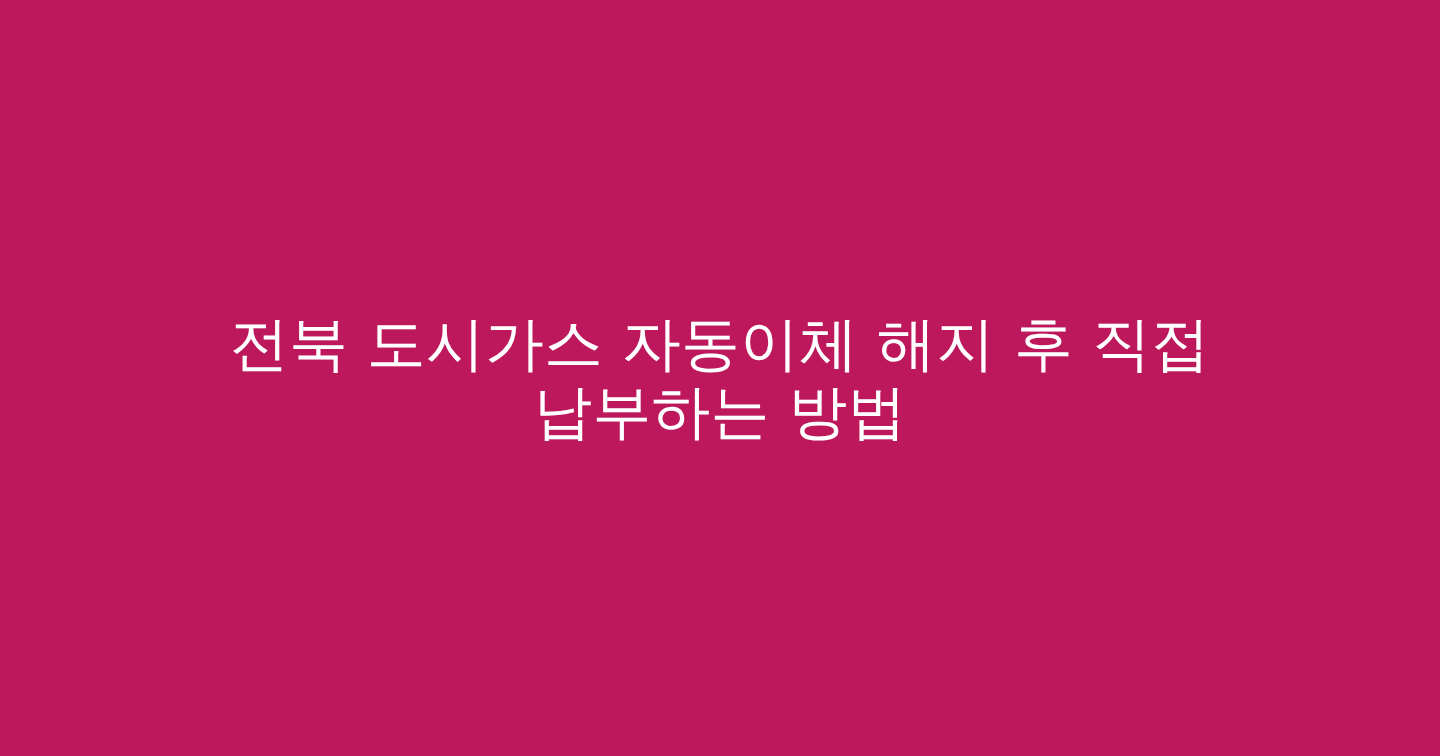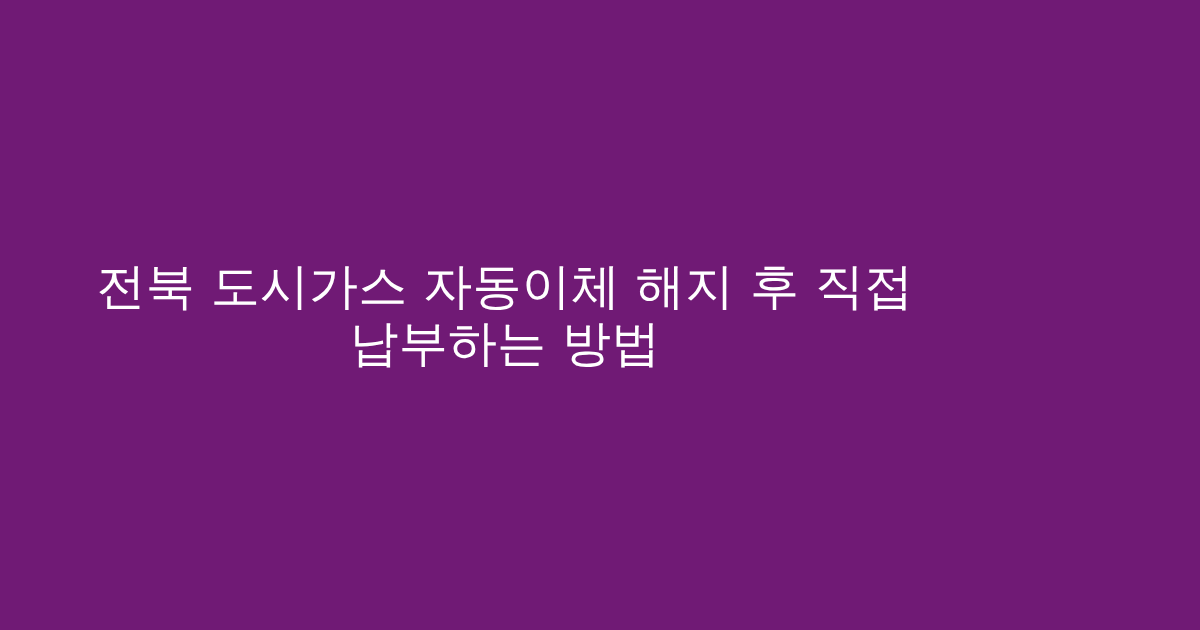--- a/index.html
+++ b/index.html
@@ -13,24 +13,24 @@
     height: 630px;
     overflow: hidden;
     font-family: "DejaVu Sans", "Liberation Sans", sans-serif;
   }
 
   .og-card {
     position: relative;
     box-sizing: border-box;
     width: 1200px;
     height: 630px;
-    background-color: #701a75;
+    background-color: #be185d;
     display: flex;
     align-items: center;
-    justify-content: flex-start;
+    justify-content: center;
   }
 
   .title-block {
     box-sizing: border-box;
     width: 1010px;
     padding: 0 10px;
     text-align: center;
   }
 
   .og-title {

